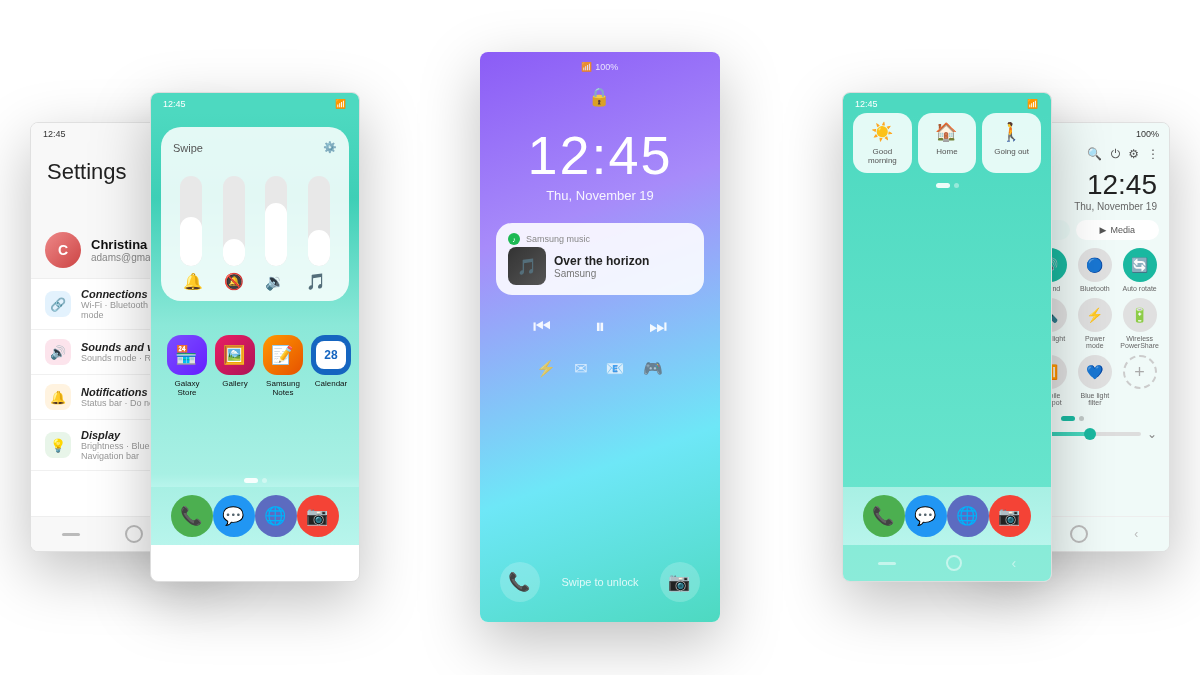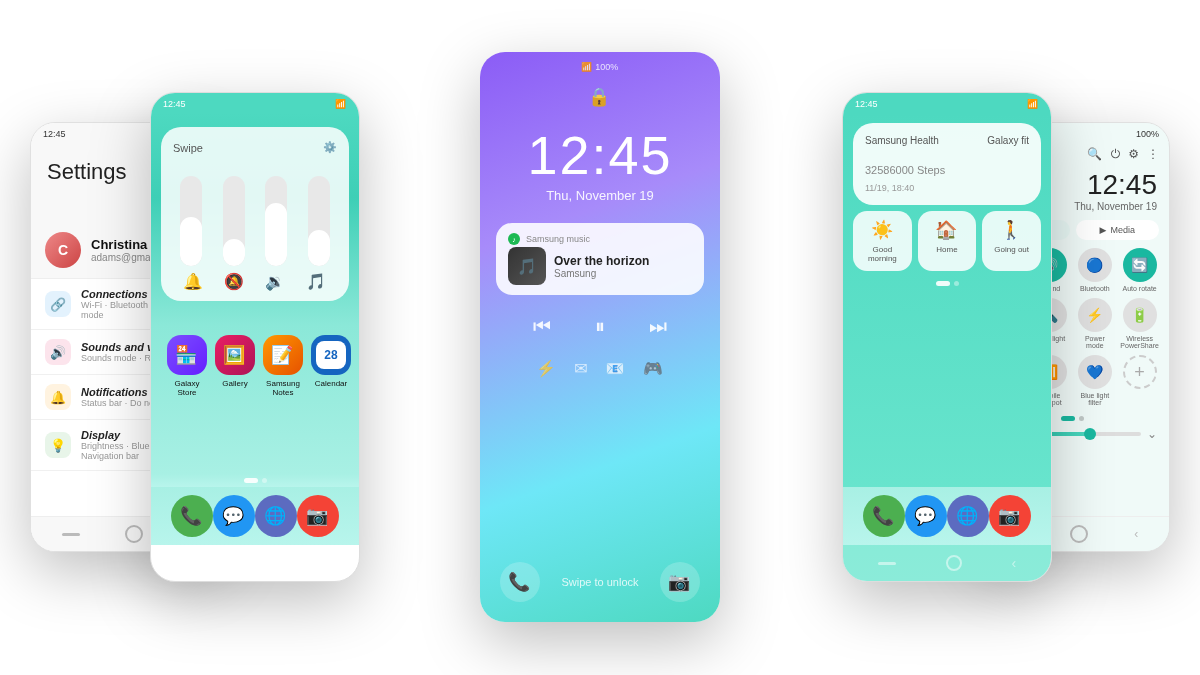--- a/index.html
+++ b/index.html
@@ -20,21 +20,21 @@
       background: #fff;
       display: flex;
       align-items: center;
       justify-content: center;
       position: relative;
     }
 
     
     .phone {
       position: absolute;
-      border-radius: 25px;
+      border-radius: 8px;
       overflow: hidden;
       box-shadow: 0 20px 60px rgba(0,0,0,0.25);
       background: #fff;
     }
 
     
     .phone-settings {
       width: 195px;
       height: 430px;
       left: 30px;
@@ -876,30 +876,20 @@
       </div>
     </div>
   </div>
 
   <div class="phone phone-health" style="display:flex;flex-direction:column;">
     <div class="status-bar">
       <span>12:45</span>
       <span>📶</span>
     </div>
     <div class="health-bg" style="display:flex;flex-direction:column;">
-      <div class="health-card">
-        <div class="health-card-header">
-          <span>Samsung Health</span>
-          <span>Galaxy fit</span>
-        </div>
-        <div class="health-steps">
-          <span>3258</span><span>6000 Steps</span>
-        </div>
-        <div class="health-date">11/19, 18:40</div>
-      </div>
       <div class="health-grid">
         <div class="health-grid-item">
           <div class="health-grid-icon">☀️</div>
           <div class="health-grid-label">Good morning</div>
         </div>
         <div class="health-grid-item">
           <div class="health-grid-icon">🏠</div>
           <div class="health-grid-label">Home</div>
         </div>
         <div class="health-grid-item">

